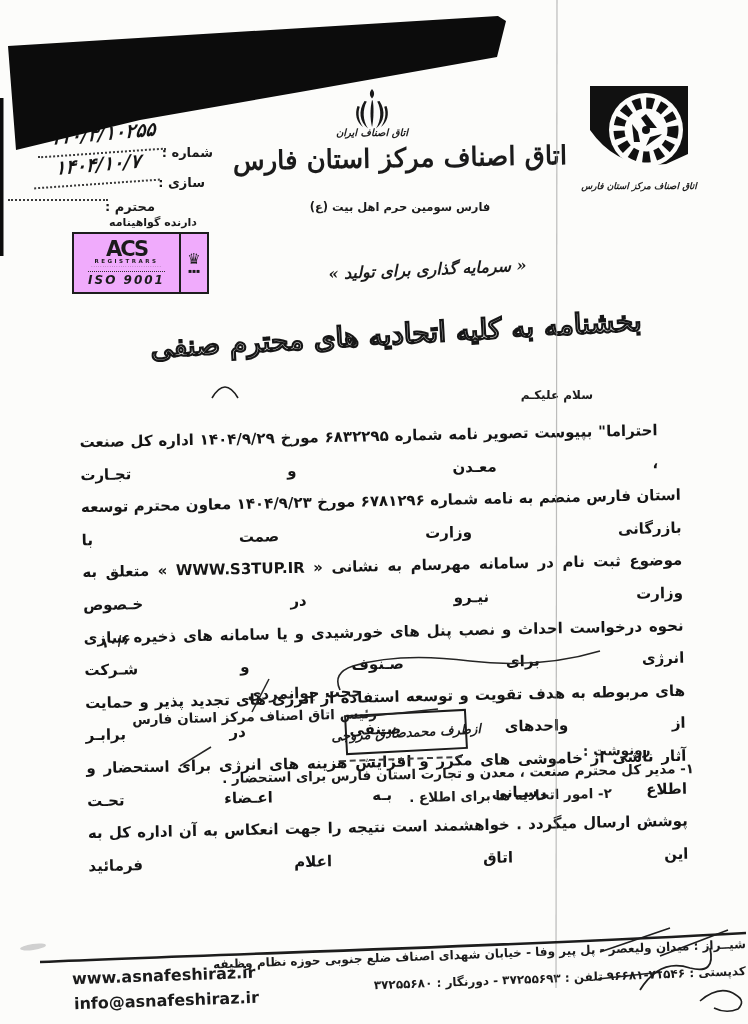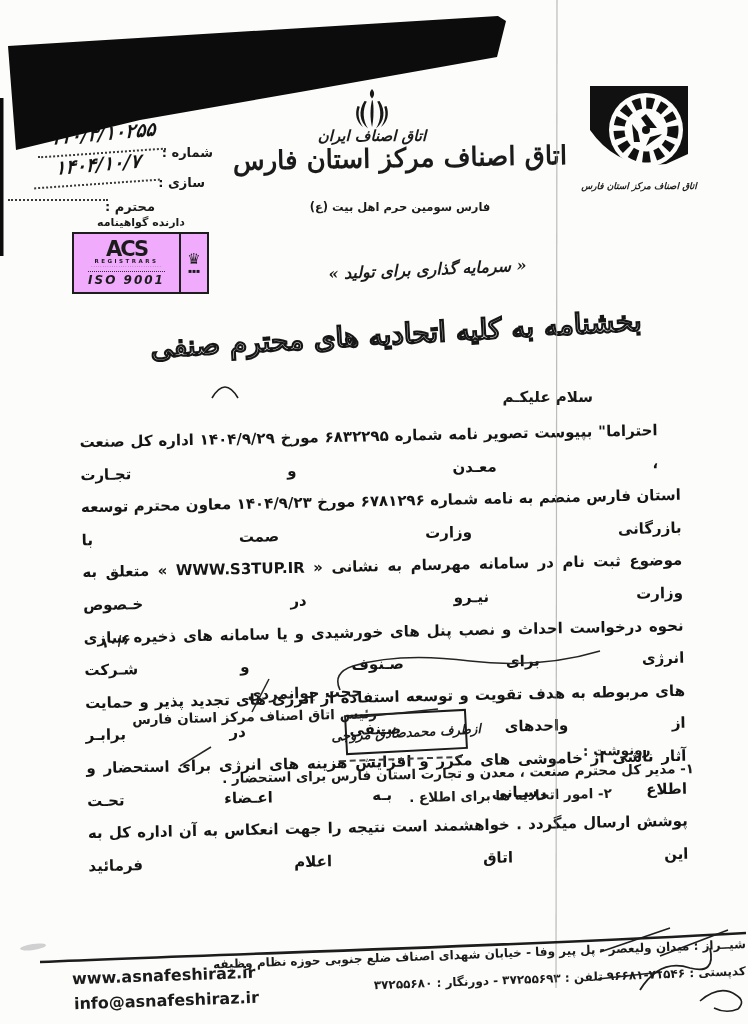--- a/index.html
+++ b/index.html
@@ -14,21 +14,21 @@
   
   .field-label{font-size:13px; font-weight:bold; direction:rtl; white-space:nowrap;margin-top:11px;}
   .hand{
     font-family:"DejaVu Serif",serif; font-style:italic; font-weight:bold;
     font-size:19px; letter-spacing:2px; direction:ltr; white-space:nowrap;
     transform:rotate(-5deg) skewX(-6deg); color:#141414;
   }
   .dotline{border-bottom:2px dotted #3a3a3a; height:0;}
 
   
-  .org-small{font-size:15px; font-weight:bold; font-family:"DejaVu Serif",serif; font-style:italic; text-align:center;}
+  .org-small{font-size:10px; font-weight:bold; font-family:"DejaVu Serif",serif; font-style:italic; text-align:center;}
   .org-big{
     font-size:26px; font-weight:bold; font-family:"DejaVu Serif",serif;
     text-align:center; transform:rotate(-1deg); white-space:nowrap;
   }
   .org-sub{font-size:11.5px; font-weight:bold; text-align:center; white-space:nowrap;}
   .logo-caption{font-size:9px; font-weight:bold; font-family:"DejaVu Serif",serif; font-style:italic; text-align:center;}
 
   
   .cert-title{font-size:11px; font-weight:bold; text-align:center;}
   .cert-box{
@@ -51,21 +51,21 @@
   .letter-title{
     font-family:"DejaVu Serif",serif; font-weight:bold; font-size:28px;
     text-align:center; white-space:nowrap; transform:rotate(-3.2deg);
     color:#161616;
   }
   @supports ((-webkit-text-stroke:1px black)){
     .letter-title{color:transparent; -webkit-text-stroke:1.25px #161616;}
   }
 
   
-  .salutation{font-size:15px; font-weight:bold; direction:rtl; white-space:nowrap;}
+  .salutation{font-size:12px; font-weight:bold; direction:rtl; white-space:nowrap;}
   .body-block{
     direction:rtl; width:600px; transform:rotate(-1.2deg); transform-origin:center;
     font-size:15px; font-weight:bold; line-height:32.6px; color:#151515;
   }
   .body-line{text-align:justify; text-align-last:justify; white-space:normal;}
   .body-line.first{padding-right:22px;}
   .hand-mark{font-size:14px; font-weight:bold; transform:rotate(-9deg); direction:ltr;}
 
   
   .sig-name{font-size:15px; font-weight:bold; text-align:center; transform:rotate(-1.5deg); white-space:nowrap;}
@@ -100,21 +100,21 @@
   <div class="abs hand" style="top:122px; left:38px; width:130px; text-align:center;">۱۱۰/۳/۱۰۲۵۵</div>
   <div class="abs dotline" style="top:152px; left:38px; width:128px; transform:rotate(-4deg);"></div>
 
   <div class="abs field-label" style="top:164px; right:543px;">سازی :</div>
   <div class="abs hand" style="top:153px; left:34px; width:128px; text-align:center;">۱۴۰۴/۱۰/۷</div>
   <div class="abs dotline" style="top:183px; left:34px; width:126px; transform:rotate(-4deg);"></div>
 
   <div class="abs field-label" style="top:188px; right:593px;">محترم :</div>
   <div class="abs dotline" style="top:199px; left:8px; width:100px;"></div>
 
-  <div class="abs cert-title" style="top:216px; left:76px; width:130px;">دارنده گواهینامه</div>
+  <div class="abs cert-title" style="top:216px; left:88px; width:130px;">دارنده گواهینامه</div>
   <div class="abs cert-box" style="top:232px; left:72px;">
     <div class="cert-main">
       <div class="cert-acs">ACS</div>
       <div class="cert-reg">REGISTRARS</div>
       <div class="cert-dots">·······························</div>
       <div class="cert-iso">ISO 9001</div>
     </div>
     <div class="cert-crown">
       <div class="crown-glyph">♛</div>
       <div class="crown-bars">▪▪▪</div>

